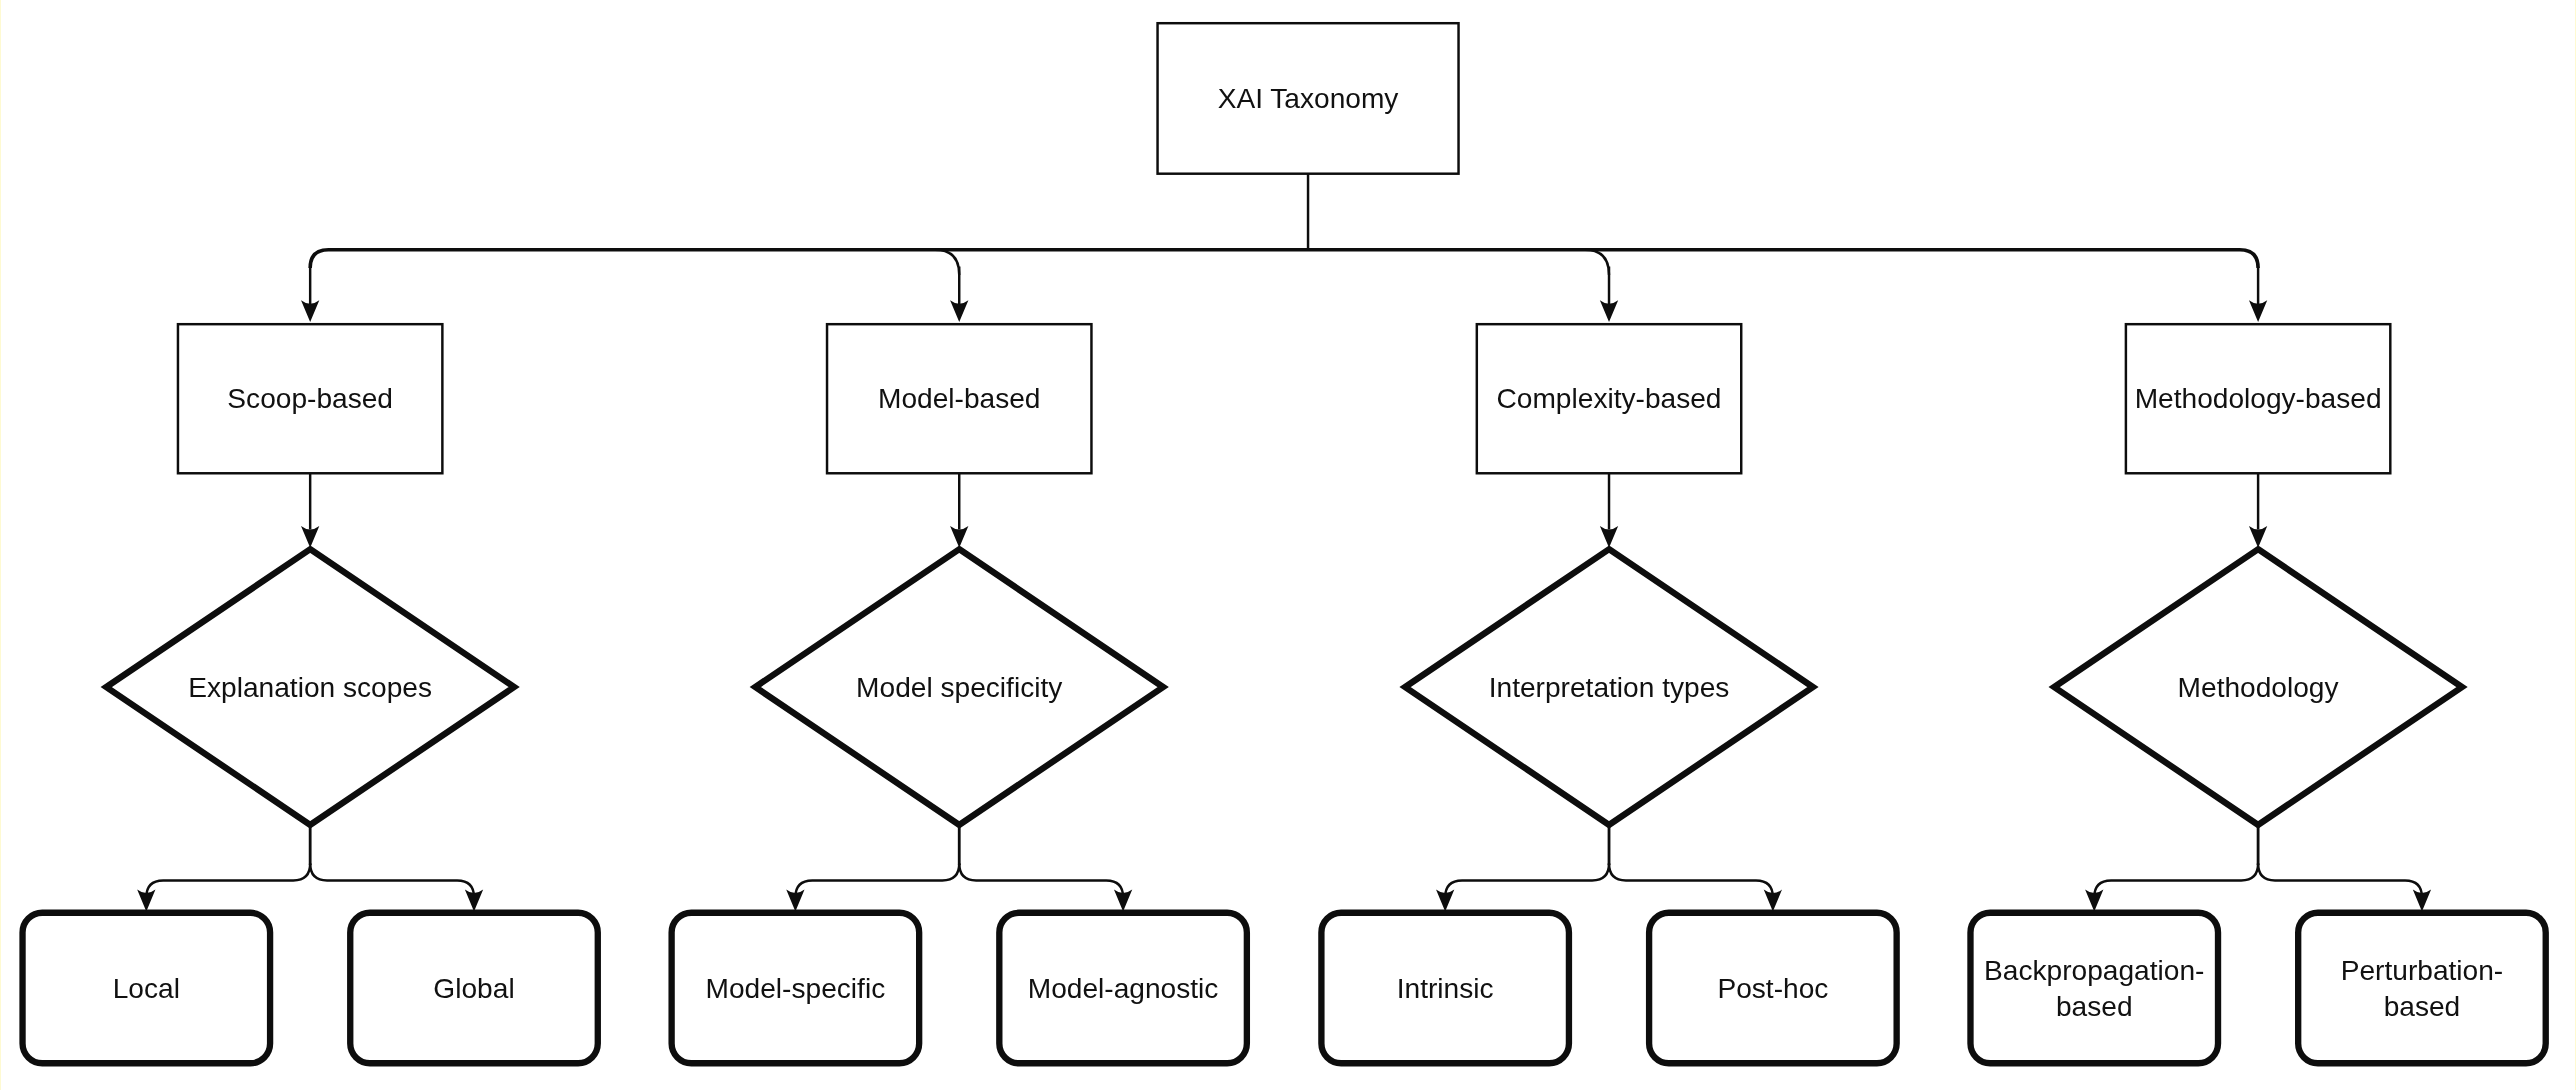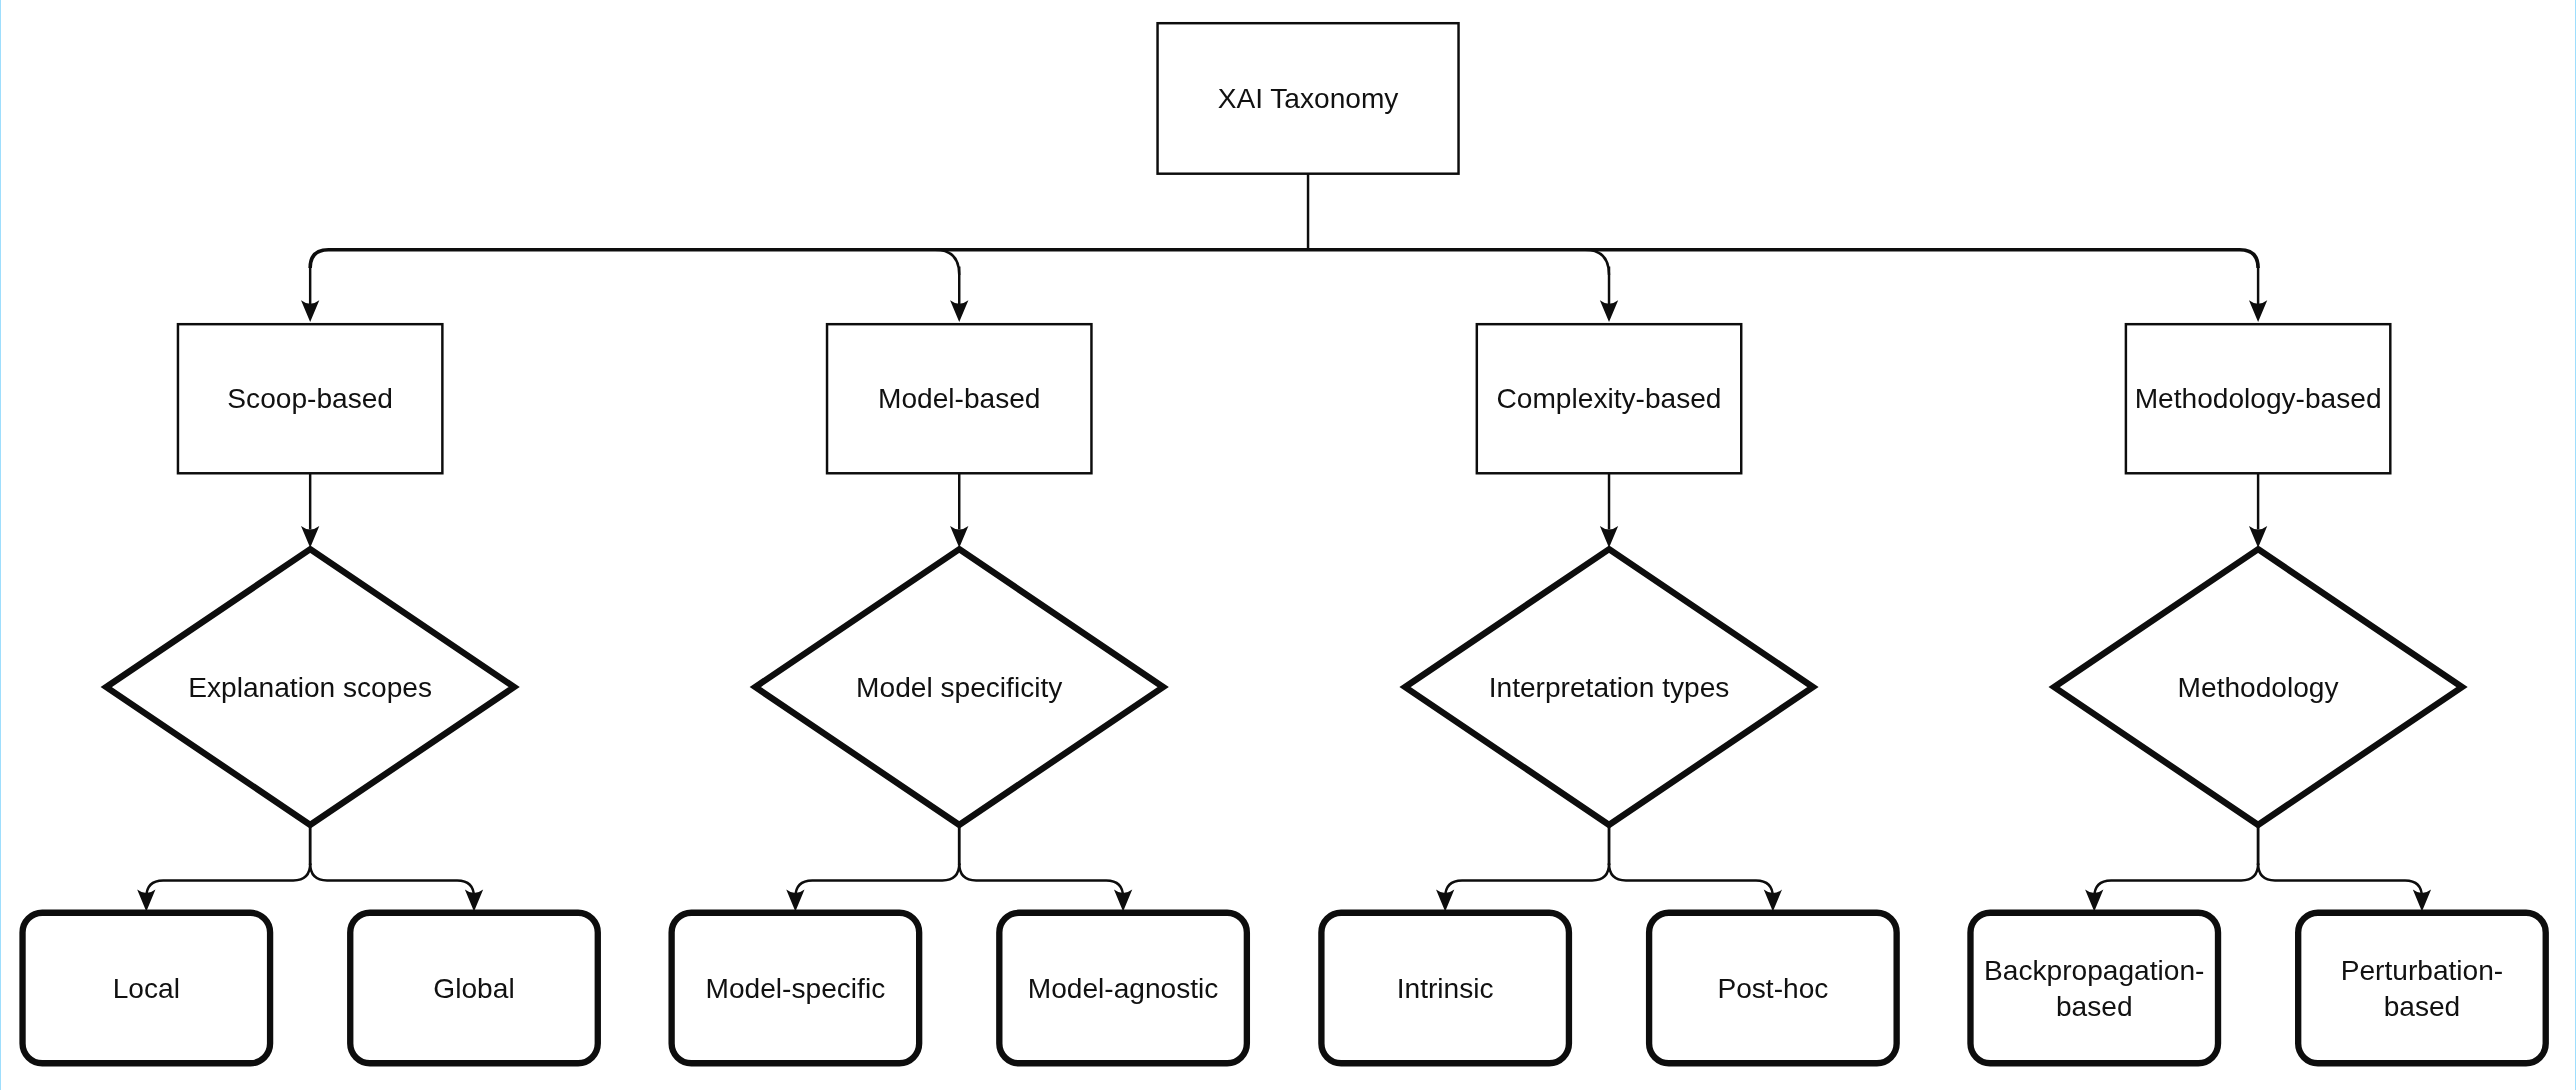--- a/index.html
+++ b/index.html
@@ -9,21 +9,21 @@
     height: 100%;
     background: #ffffff;
     overflow: hidden;
   }
   #diagram-root {
     width: 100vw;
     height: 100vh;
     display: flex;
     align-items: center;
     justify-content: center;
-    background: #7dd3fc;
+    background: #fef9c3;
   }
   #diagram-root svg {
     width: 100%;
     height: 100%;
   }
   svg text {
     font-family: "Liberation Sans", "DejaVu Sans", sans-serif;
     font-size: 40px;
   }
 </style>

